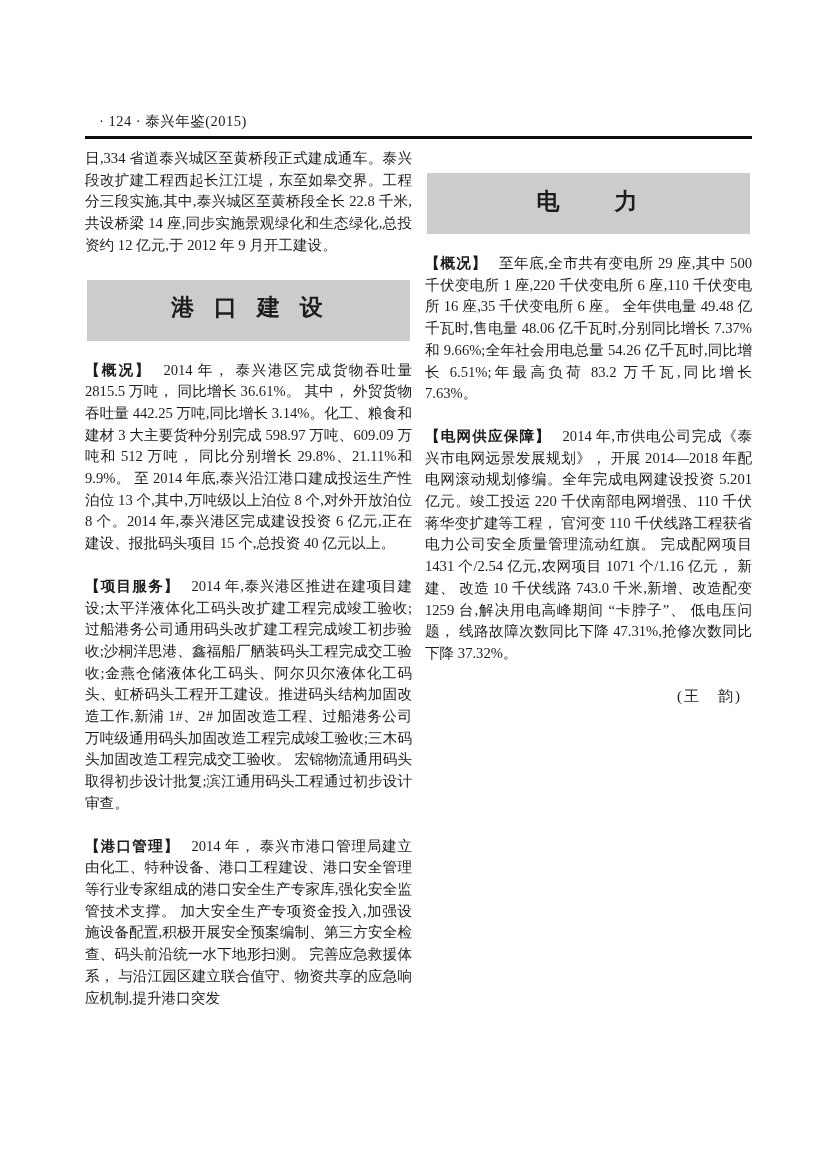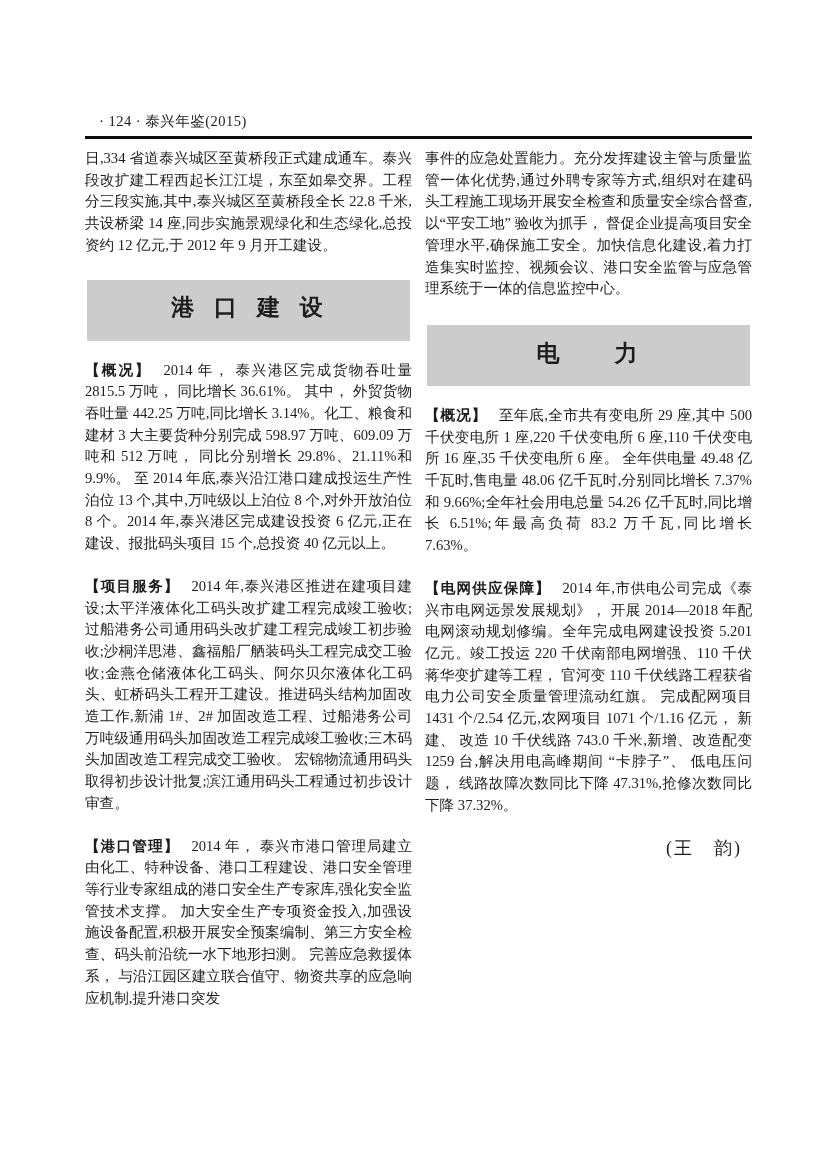--- a/index.html
+++ b/index.html
@@ -58,21 +58,21 @@
     letter-spacing:3px;
     margin:23px 2px 19px 2px;
   }
   .left-banner-gap{margin-top:23px;}
   .right-banner-gap{margin-top:25px;}
   .byline{
     text-align:right;
     padding-right:10px;
     letter-spacing:2px;
     margin-top:2px;
-    font-size:18px;
+    font-size:15px;
   }
 </style>
 </head>
 <body>
 
 <div class="page">
 
   <div class="running-head">
     <span>· 124 ·</span>
     <span>泰兴年鉴(2015)</span>
@@ -97,23 +97,20 @@
       <p>
         <span class="article-label">【项目服务】</span><span>2014 年,泰兴港区推进在建项目建设;太平洋液体化工码头改扩建工程完成竣工验收;过船港务公司通用码头改扩建工程完成竣工初步验收;沙桐洋思港、鑫福船厂舾装码头工程完成交工验收;金燕仓储液体化工码头、阿尔贝尔液体化工码头、虹桥码头工程开工建设。推进码头结构加固改造工作,新浦 1#、2# 加固改造工程、过船港务公司万吨级通用码头加固改造工程完成竣工验收;三木码头加固改造工程完成交工验收。 宏锦物流通用码头取得初步设计批复;滨江通用码头工程通过初步设计审查。</span>
       </p>
 
       <p class="flush">
         <span class="article-label">【港口管理】</span><span>2014 年， 泰兴市港口管理局建立由化工、特种设备、港口工程建设、港口安全管理等行业专家组成的港口安全生产专家库,强化安全监管技术支撑。 加大安全生产专项资金投入,加强设施设备配置,积极开展安全预案编制、第三方安全检查、码头前沿统一水下地形扫测。 完善应急救援体系， 与沿江园区建立联合值守、物资共享的应急响应机制,提升港口突发</span>
       </p>
     </div>
 
     <div class="col">
-      <p class="flush">
-        <span>事件的应急处置能力。充分发挥建设主管与质量监管一体化优势,通过外聘专家等方式,组织对在建码头工程施工现场开展安全检查和质量安全综合督查,以“平安工地” 验收为抓手， 督促企业提高项目安全管理水平,确保施工安全。加快信息化建设,着力打造集实时监控、视频会议、港口安全监管与应急管理系统于一体的信息监控中心。</span>
-      </p>
 
       <div class="section-banner right-banner-gap">
         <span>电　　力</span>
       </div>
 
       <p>
         <span class="article-label">【概况】</span><span>至年底,全市共有变电所 29 座,其中 500 千伏变电所 1 座,220 千伏变电所 6 座,110 千伏变电所 16 座,35 千伏变电所 6 座。 全年供电量 49.48 亿千瓦时,售电量 48.06 亿千瓦时,分别同比增长 7.37%和 9.66%;全年社会用电总量 54.26 亿千瓦时,同比增长 6.51%;年最高负荷 83.2 万千瓦,同比增长 7.63%。</span>
       </p>
 
       <p>

